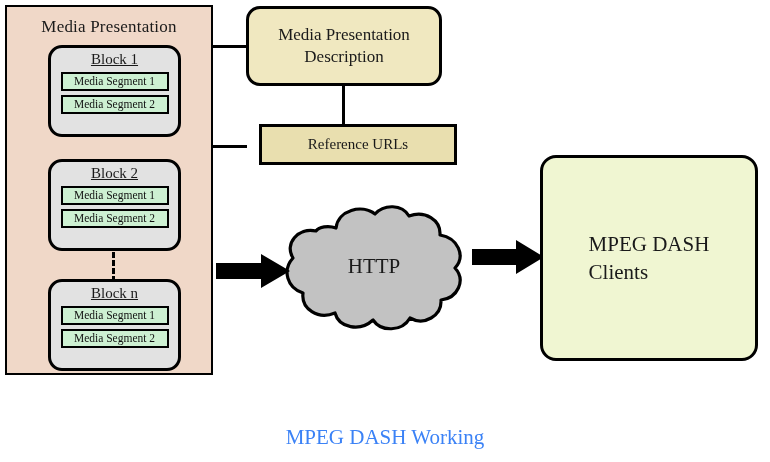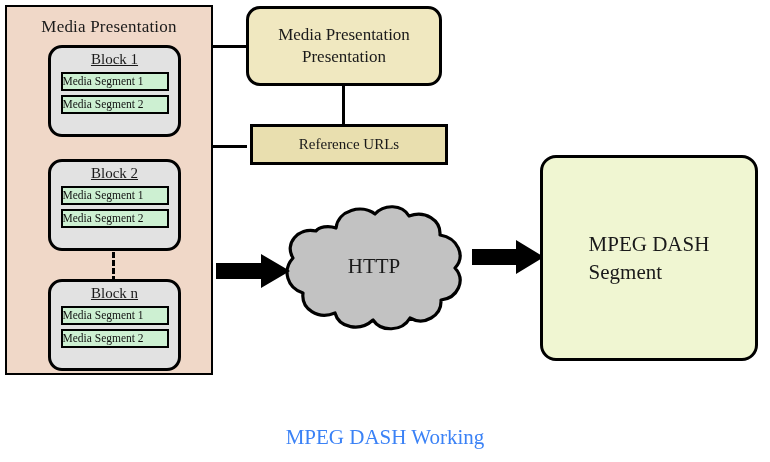--- a/index.html
+++ b/index.html
@@ -68,20 +68,21 @@
     text-decoration: underline;
   }
 
   .segment {
     margin: 4px auto 0 auto;
     width: 108px;
     height: 19px;
     background: #cdf0d2;
     border: 2px solid #000000;
     box-sizing: border-box;
+    text-align: center;
     font-size: 11.5px;
     line-height: 15px;
     color: #111111;
     white-space: nowrap;
   }
 
   .block-dash {
     position: absolute;
     left: 105px;
     top: 245px;
@@ -107,21 +108,21 @@
   }
   .mpd-text {
     text-align: center;
     font-size: 17px;
     line-height: 22px;
     color: #1a1a1a;
   }
 
   .refurl-box {
     position: absolute;
-    left: 250px;
+    left: 259px;
     top: 124px;
     width: 198px;
     height: 41px;
     background: #e9dfaf;
     border: 3px solid #000000;
     box-sizing: border-box;
     display: flex;
     align-items: center;
     justify-content: center;
   }
@@ -228,21 +229,21 @@
     </div>
   </div>
 
   <div class="conn conn-mpd"></div>
   <div class="conn conn-ref"></div>
   <div class="conn conn-vert"></div>
 
   <div class="mpd-box">
     <div class="mpd-text">
       <span>Media Presentation</span><br>
-      <span>Presentation</span>
+      <span>Description</span>
     </div>
   </div>
 
   <div class="refurl-box">
     <div class="refurl-text">Reference URLs</div>
   </div>
 
   <div class="cloud-wrap">
     <svg width="192" height="145" viewBox="0 0 192 145">
       <path d="M58,30
@@ -270,19 +271,19 @@
 
   <div class="arrow arrow-right">
     <svg width="72" height="34" viewBox="0 0 72 34">
       <path d="M0,9 L44,9 L44,0 L72,17 L44,34 L44,25 L0,25 Z" fill="#000000"></path>
     </svg>
   </div>
 
   <div class="clients-box">
     <div class="clients-text">
       <span>MPEG DASH</span><br>
-      <span>Segment</span>
+      <span>Clients</span>
     </div>
   </div>
 
   <div class="caption">MPEG DASH Working</div>
 
 </div>
 
 </body></html>

